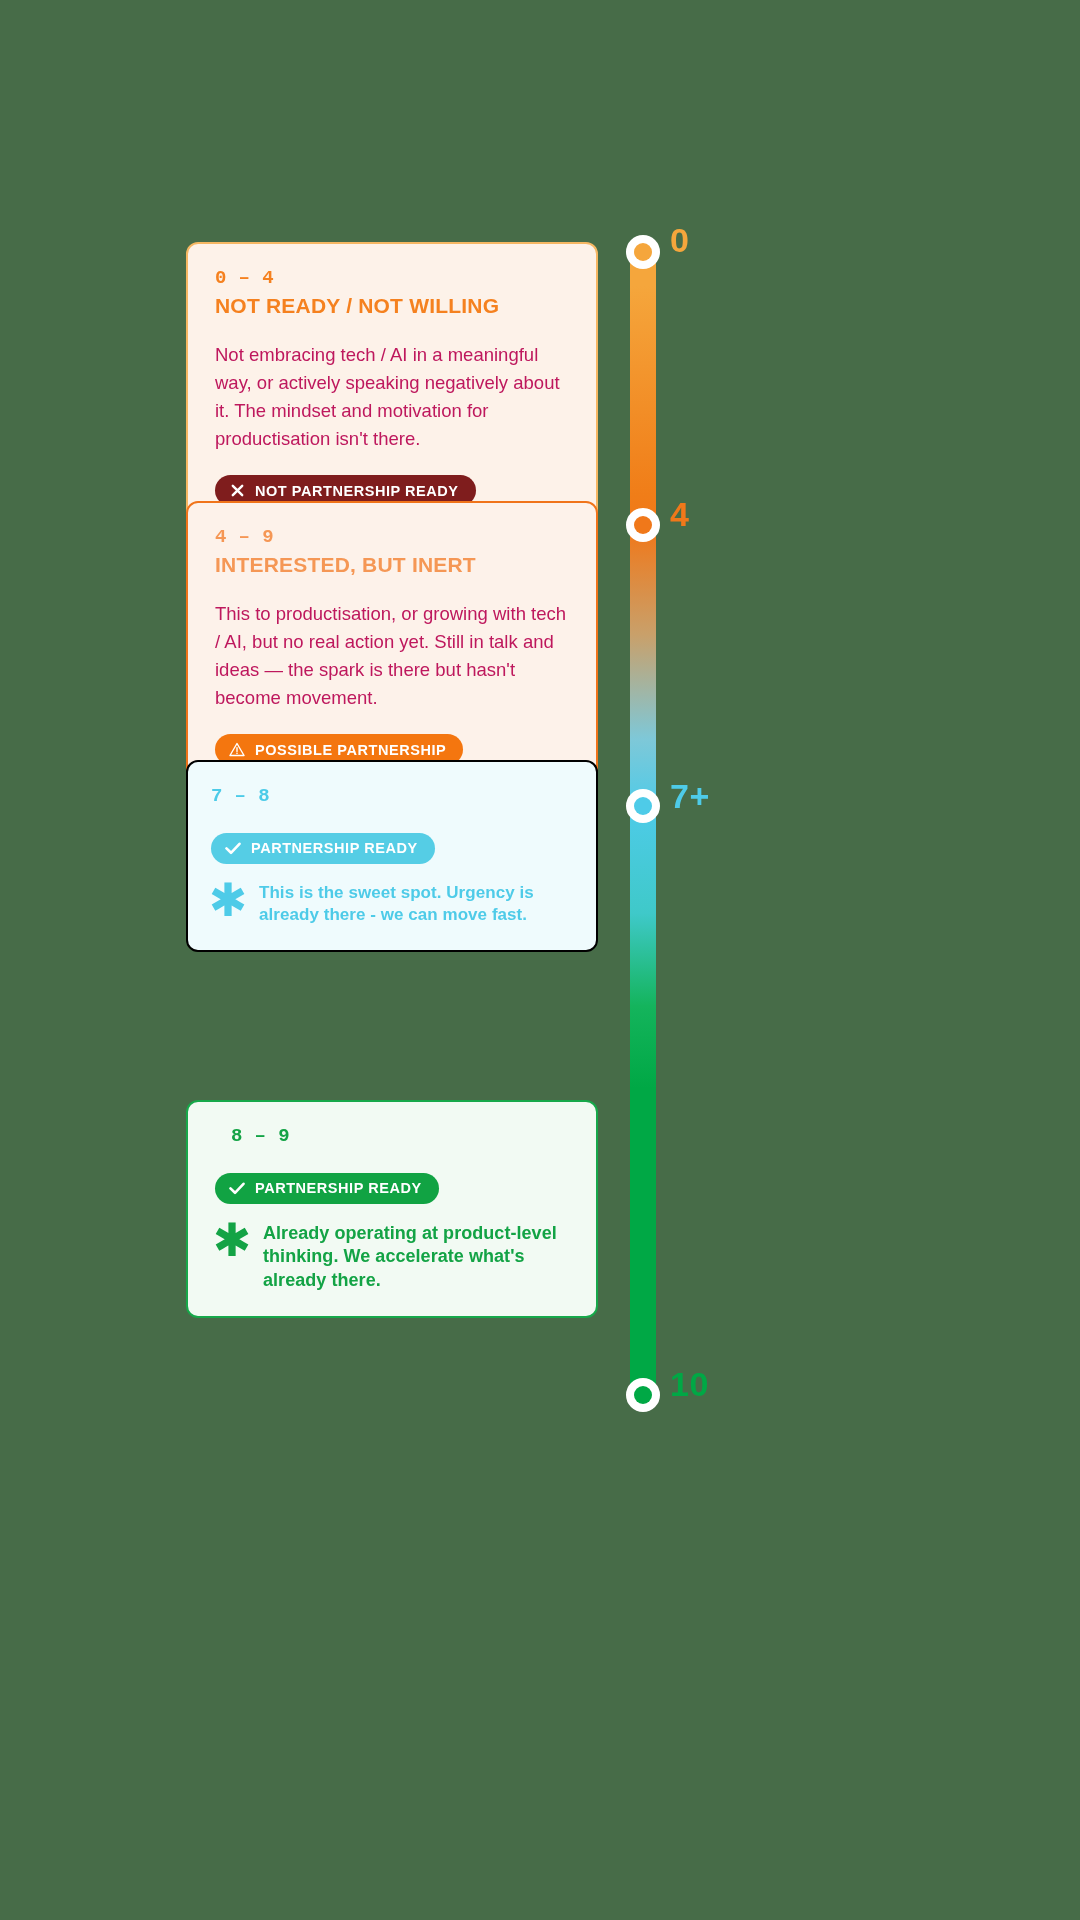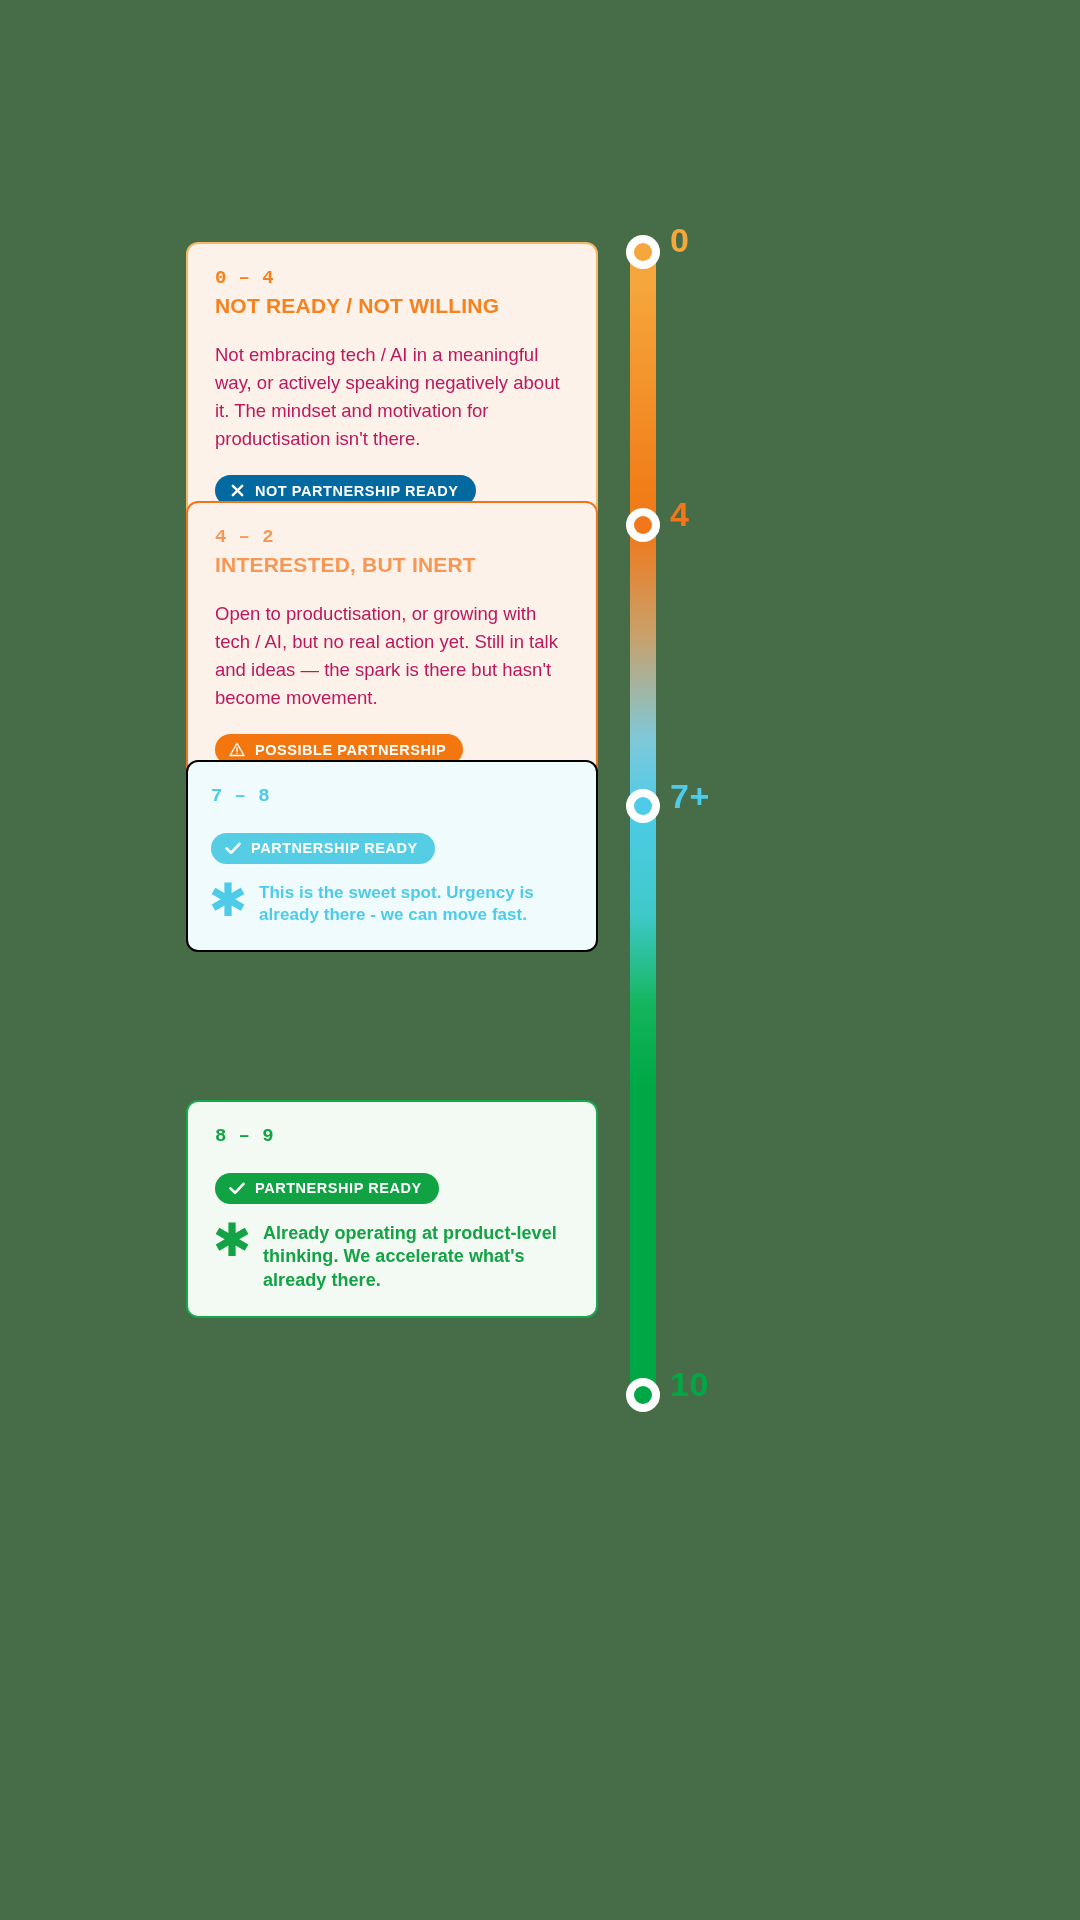--- a/index.html
+++ b/index.html
@@ -78,33 +78,33 @@
     flex:0 0 auto; width:34px; height:40px;
     display:flex; align-items:center; justify-content:center;
     font-size:46px; line-height:1; font-weight:400;
     transform:translateY(-2px);
   }
   .note .ntext { font-size:17px; font-weight:700; line-height:1.3; letter-spacing:0.05px; }
 
   
   .c1 { background:#fdf2e9; border:2px solid #f5b763; }
   .c1 .range, .c1 .title { color:#f5811f; }
-  .c1 .badge { background:#0369a1;text-align:center; }
+  .c1 .badge { background:#7f1d1d;text-align:center; }
 
   .c2 { background:#fdf2ea; border:2px solid #f0741a; }
   .c2 .range, .c2 .title { color:#f59755; }
   .c2 .badge { background:#f4760f; }
 
   .c3 { background:#effbfd; border:2px solid #000000;padding-left:23px; }
   .c3 .range, .c3 .title { color:#4ccbe8; }
   .c3 .badge { background:#55cde5; }
   .c3 .note .star, .c3 .note .ntext { color:#4ecbe8; }
 
   .c4 { background:#f2faf3; border:2px solid #17a84a; }
-  .c4 .range, .c4 .title { color:#13a345; }
+  .c4 .range, .c4 .title { color:#13a345;margin-left:16px; }
   .c4 .badge { background:#11a343; }
   .c4 .note .star, .c4 .note .ntext { color:#13a345; }
 </style>
 </head>
 <body>
 
 <div class="stage">
 
   <div class="rail-wrap">
     <div class="rail"></div>
@@ -138,23 +138,23 @@
       <span class="gi">
         <svg width="15" height="15" viewBox="0 0 16 16">
             <path d="M3 3 L13 13 M13 3 L3 13" stroke="#fff" stroke-width="2.6" stroke-linecap="round"></path>
           </svg>
       </span>
       <span>NOT PARTNERSHIP READY</span>
     </div>
   </div>
 
   <div class="card c2" style="top:501px;">
-    <div class="range">4 – 2</div>
+    <div class="range">4 – 9</div>
     <div class="title">INTERESTED, BUT INERT</div>
-    <div class="body">Open to productisation, or growing with tech / AI, but no real action yet. Still in talk and ideas — the spark is there but hasn't become movement.</div>
+    <div class="body">This to productisation, or growing with tech / AI, but no real action yet. Still in talk and ideas — the spark is there but hasn't become movement.</div>
     <div class="badge">
       <span class="gi">
         <svg width="16" height="15" viewBox="0 0 17 16">
             <path d="M8.5 1.6 L16 14.4 L1 14.4 Z" fill="none" stroke="#fff" stroke-width="1.5" stroke-linejoin="round"></path>
             <path d="M8.5 6.2 L8.5 10.2" stroke="#fff" stroke-width="1.5" stroke-linecap="round"></path>
             <circle cx="8.5" cy="12.1" r="0.85" fill="#fff"></circle>
           </svg>
       </span>
       <span>POSSIBLE PARTNERSHIP</span>
     </div>

